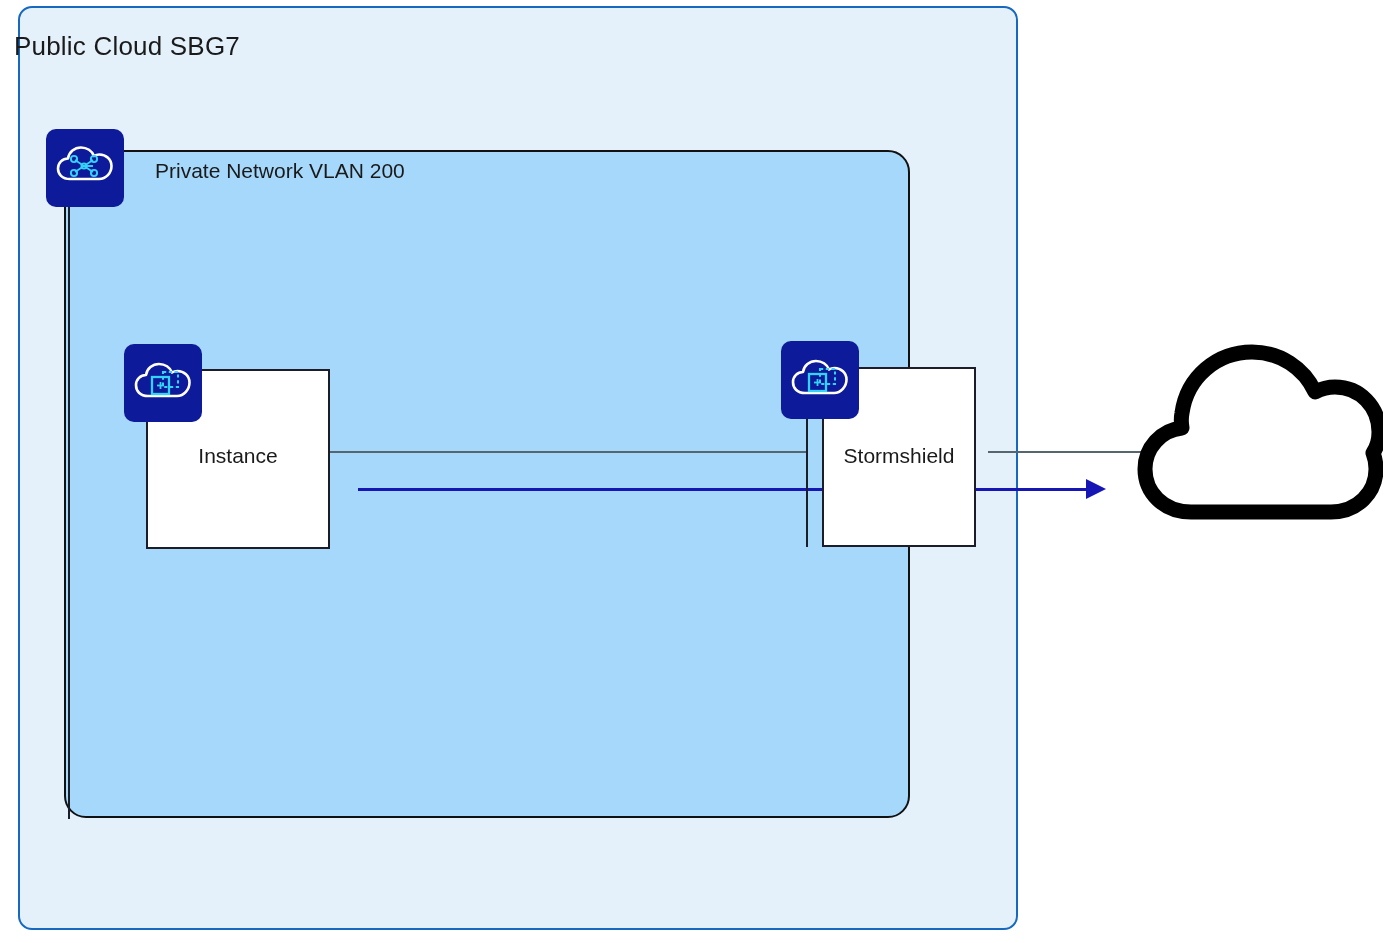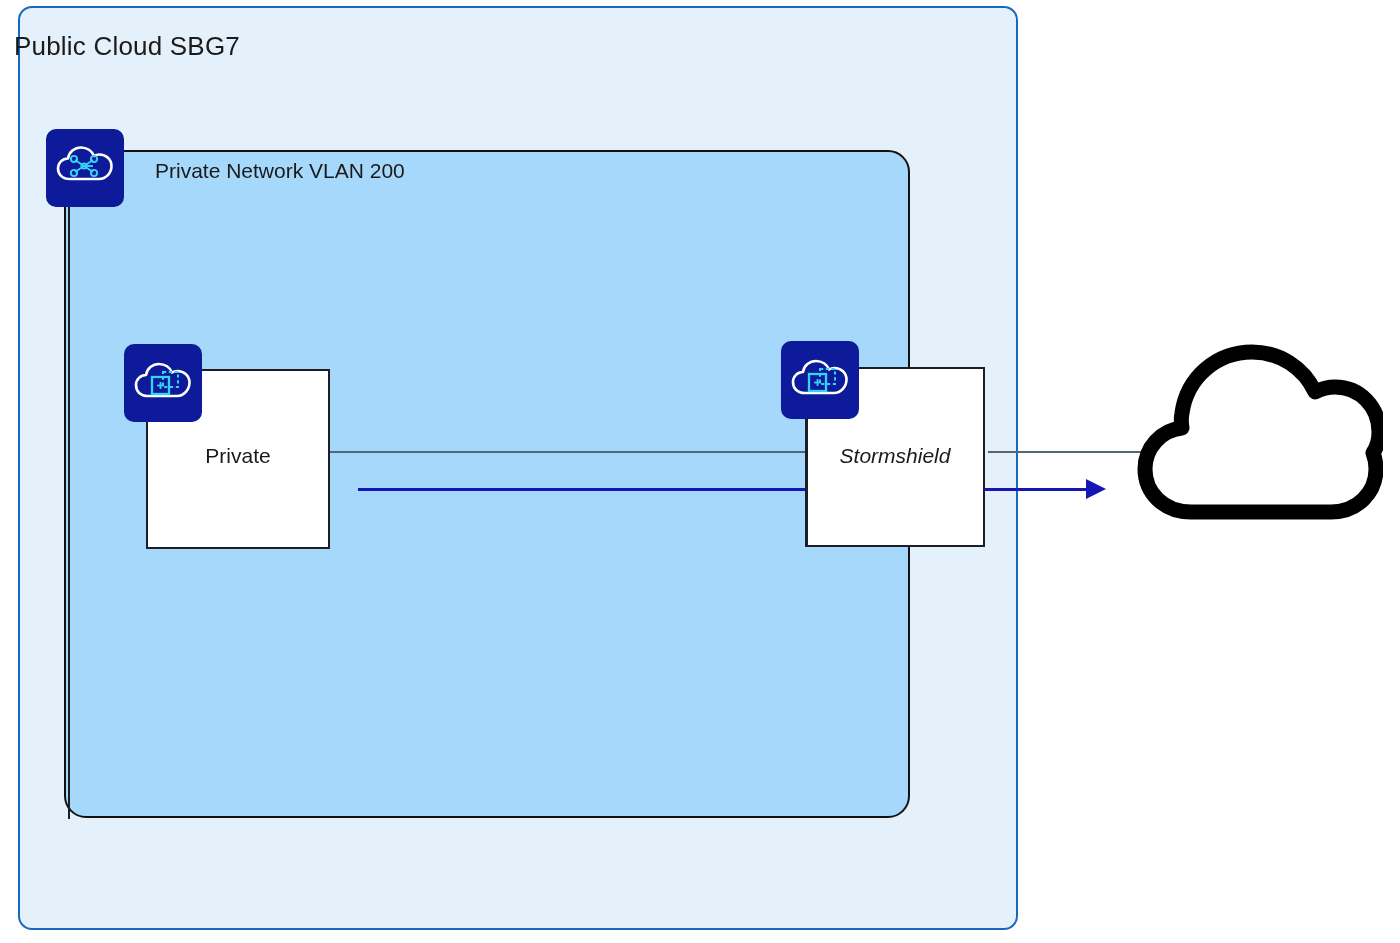--- a/index.html
+++ b/index.html
@@ -71,21 +71,21 @@
   .node-label {
     position: absolute;
     width: 100%;
     text-align: center;
     font-size: 21px;
     color: #1a1a1a;
     white-space: nowrap;
   }
   #instance-box { left: 146px; top: 369px; width: 184px; height: 180px; }
   #instance-box .node-label { top: 73px; }
-  #stormshield-box { left: 805px; top: 367px; width: 180px; height: 180px; font-style: italic; }
+  #stormshield-box { left: 822px; top: 367px; width: 154px; height: 180px; }
   #stormshield-box .node-label { top: 75px; }
 
   
   .icon-badge {
     position: absolute;
     background: #0d1a99;
     border-radius: 10px;
   }
   #net-icon { left: 46px; top: 129px; width: 78px; height: 78px; }
   #instance-icon { left: 124px; top: 344px; width: 78px; height: 78px; }
@@ -169,21 +169,21 @@
   <div class="wire wire-vert-net"></div>
 
   <div class="wire wire-instance-storm"></div>
 
   <div class="wire wire-storm-cloud"></div>
 
   <div class="arrow-line"></div>
   <div class="arrow-head"></div>
 
   <div class="node-box" id="instance-box">
-    <div class="node-label">Private</div>
+    <div class="node-label">Instance</div>
   </div>
 
   <div class="node-box" id="stormshield-box">
     <div class="node-label">Stormshield</div>
   </div>
   <div class="wire wire-storm-vert"></div>
 
   <div class="icon-badge" id="net-icon">
     <svg viewBox="0 0 78 78" xmlns="http://www.w3.org/2000/svg">
       <path d="M24 50 C16 50 12 45 12 39.5 C12 34 16.5 29.5 22 29.5

